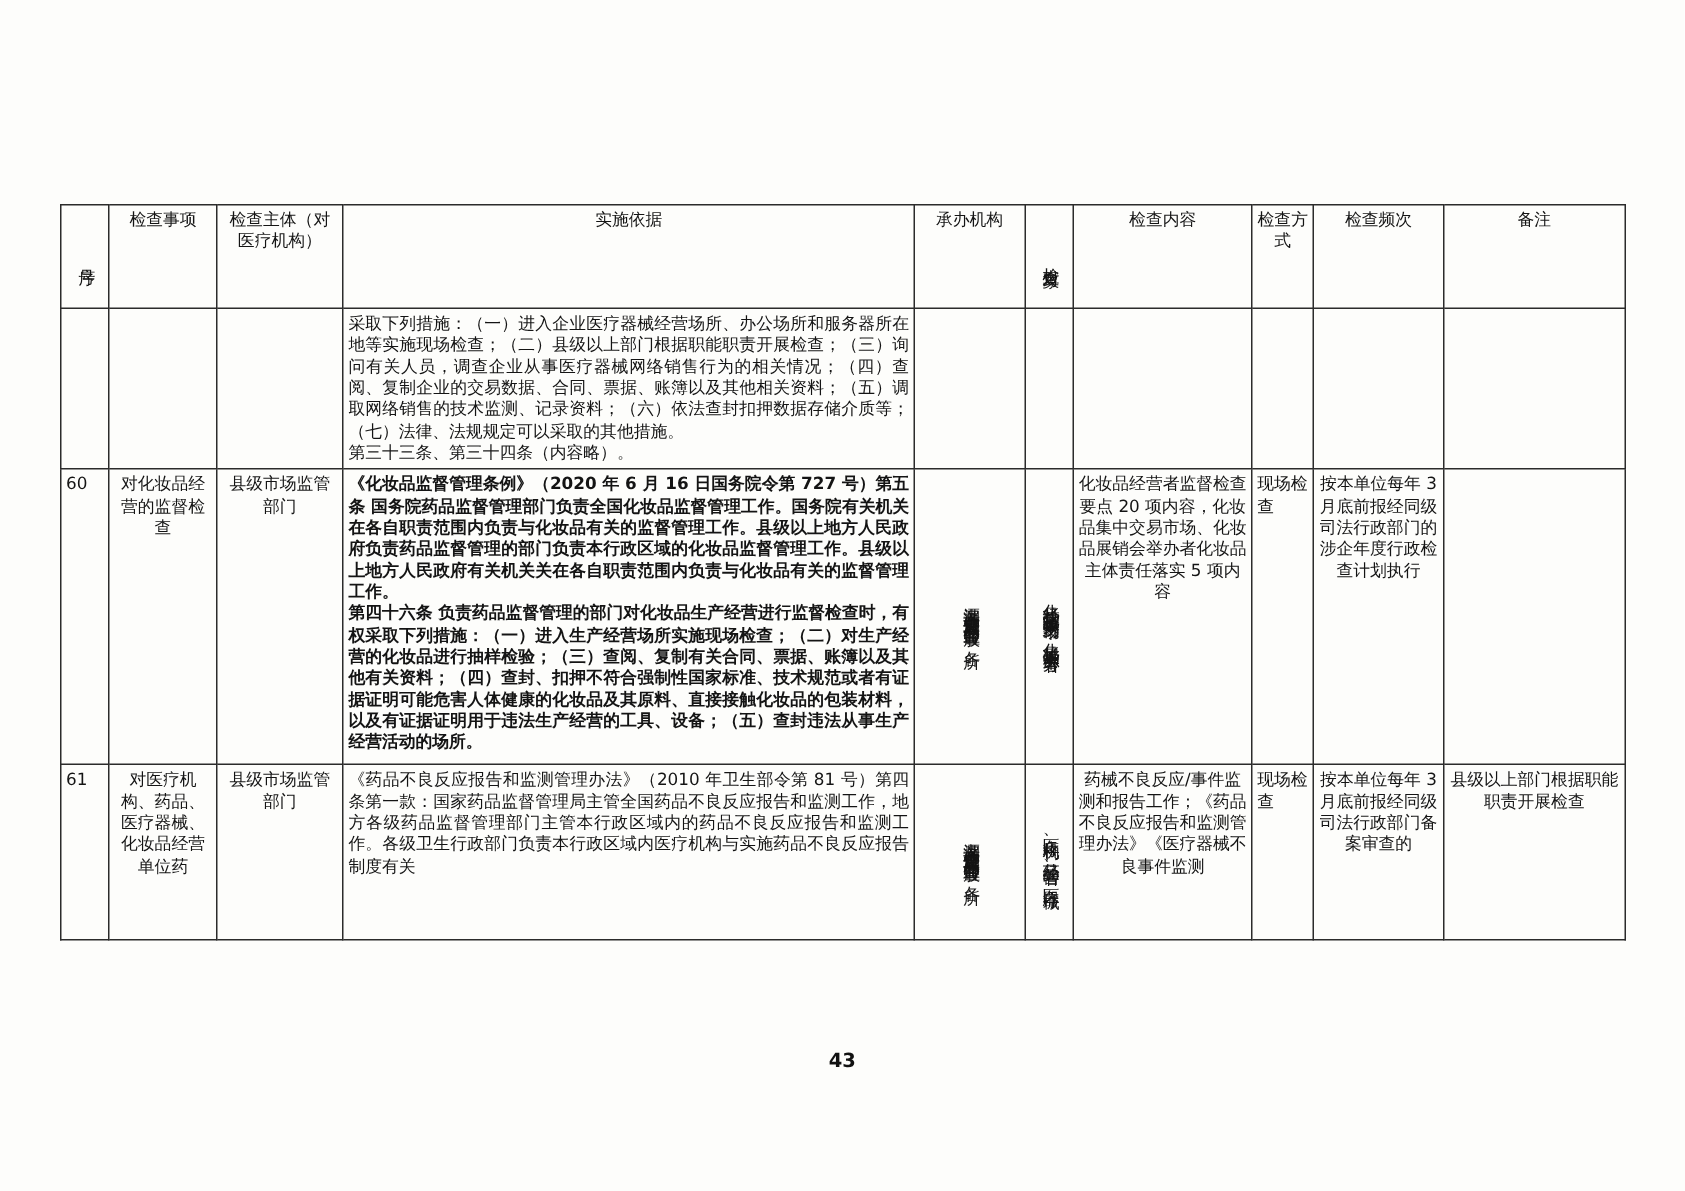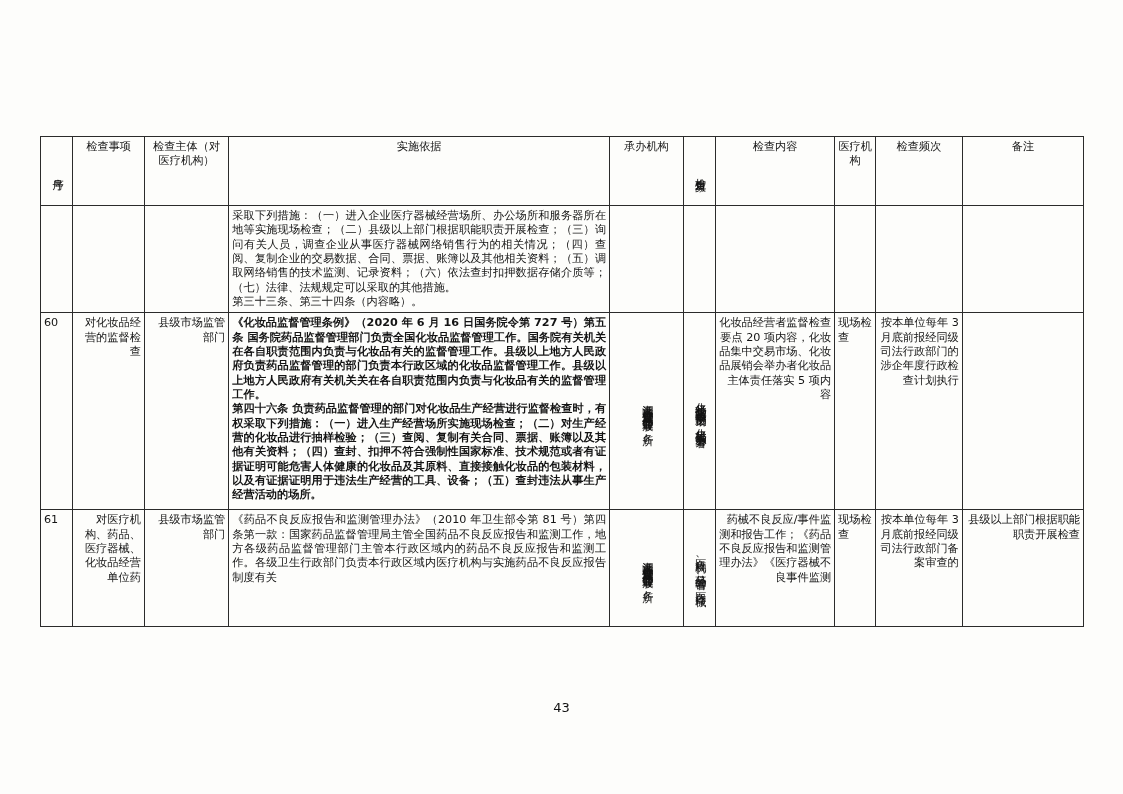--- a/index.html
+++ b/index.html
@@ -73,21 +73,21 @@
     align-items: center;
     height: 62px;
   }
   .hdr-two {
     line-height: 1.3;
   }
   .cell-center {
     vertical-align: middle;
   }
   .cell-mid-left {
-    text-align: right;
+    text-align: center;
     vertical-align: middle;
   }
   .justified {
     text-align: justify;
     text-justify: inter-ideograph;
   }
   .vcell {
     display: flex;
     justify-content: center;
     align-items: center;
@@ -105,20 +105,21 @@
     height: 110px;
   }
   .page-number {
     position: absolute;
     left: 0;
     top: 700px;
     width: 1123px;
     text-align: center;
     font-size: 13px;
     color: #111;
+    font-weight: bold;
   }
 </style>
 </head>
 <body>
 
 <div class="page">
   <div class="sheet">
     <table class="doc-table">
       <colgroup>
         <col class="c-seq">
@@ -153,21 +154,21 @@
           </th>
           <th>
             <div class="hdr-vert">
                 <span class="vert hdr-two">检查对象</span>
               </div>
           </th>
           <th>
             <span>检查内容</span>
           </th>
           <th>
-            <span>医疗机构</span>
+            <span>检查方式</span>
           </th>
           <th>
             <span>检查频次</span>
           </th>
           <th>
             <span>备注</span>
           </th>
         </tr>
       </thead>
       <tbody>

